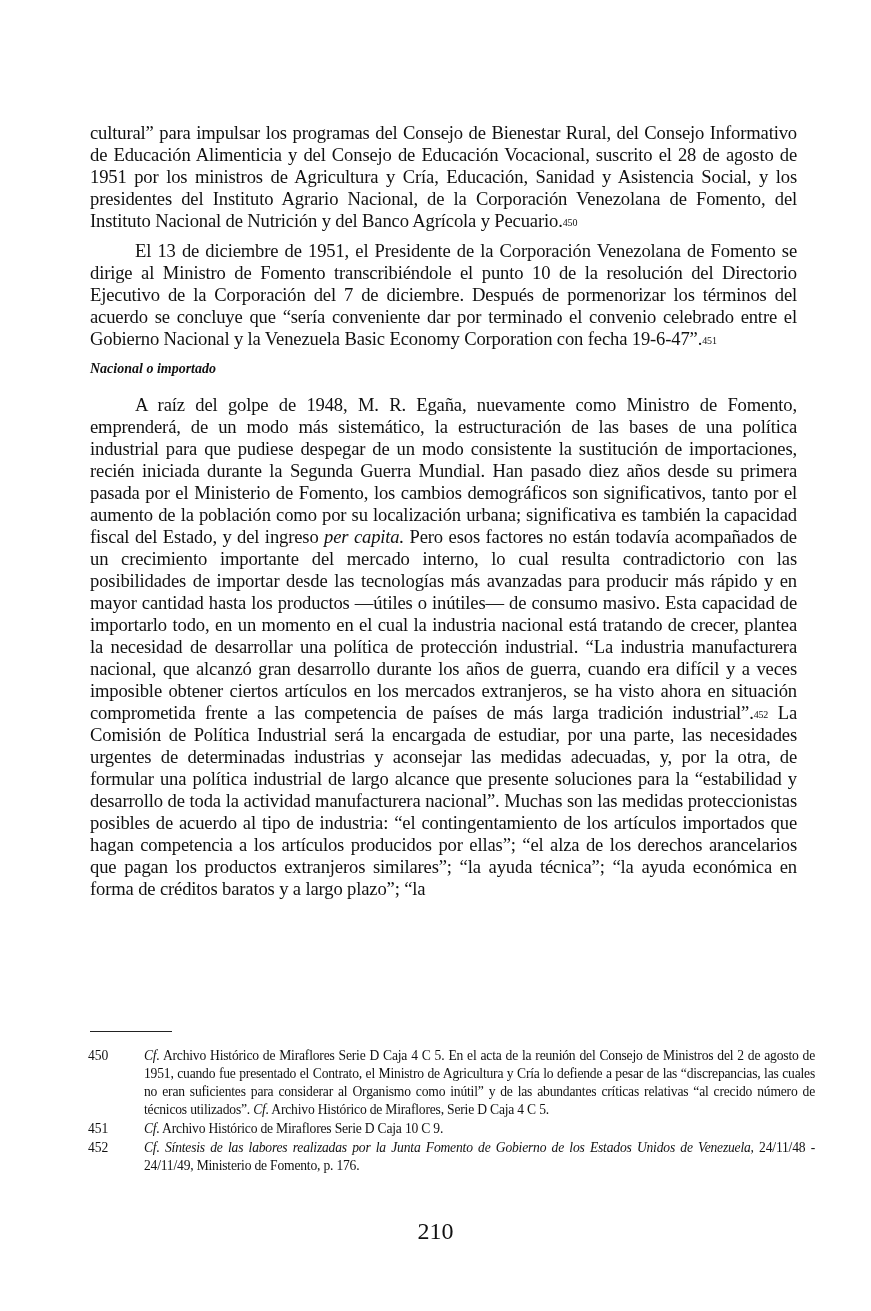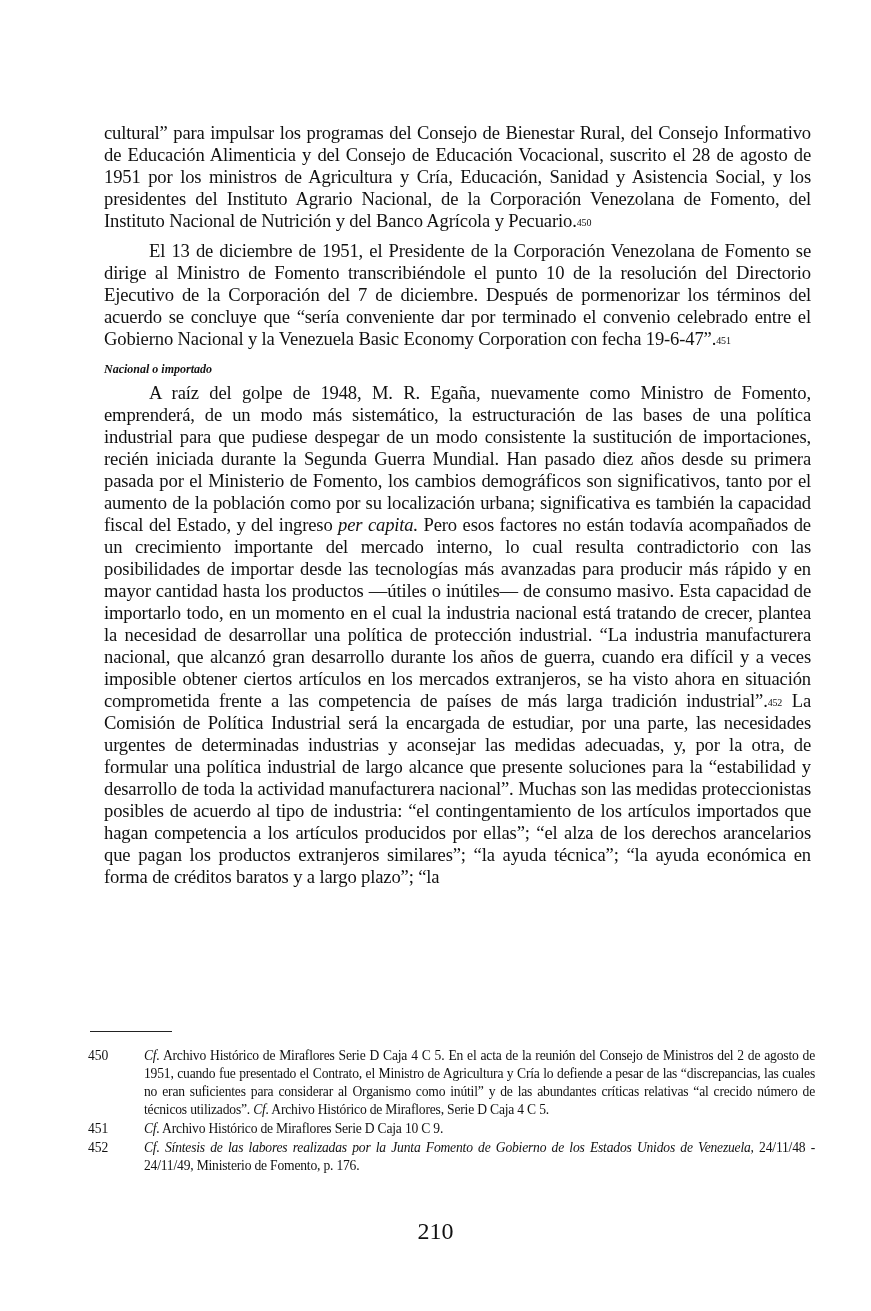--- a/index.html
+++ b/index.html
@@ -1,29 +1,29 @@
 <!DOCTYPE html>
 <html><head>
 <meta charset="utf-8">
 <style>
   html, body { margin: 0; padding: 0; background: #ffffff; }
   body {
     width: 871px; height: 1311px; position: relative; overflow: hidden;
     font-family: "Liberation Serif", "DejaVu Serif", serif;
     color: #111111;
   }
-  .page { position: absolute; left: 104px; top: 122px; width: 707px; }
+  .page { position: absolute; left: 90px; top: 122px; width: 707px; }
   .p {
     font-size: 18.6px; line-height: 22px; margin: 0 0 8px 0;
     text-align: justify; letter-spacing: -0.15px;
   }
   .p.indent { text-indent: 45px; }
   .p.cont { text-indent: 0; }
   .heading {
-    font-size: 12px; line-height: 22px; font-style: italic; margin: 0 0 2px 0;
+    font-size: 14px; line-height: 22px; font-style: italic; margin: 0 0 14px 0;
   }
   sup.fn { font-size: 10px; vertical-align: 0.1em; line-height: 0; }
   .rule { position: absolute; left: 90px; top: 1031px; width: 82px; height: 1px; background: #222; }
   .notes { position: absolute; left: 88px; top: 1047px; width: 727px; }
   .note { display: flex; font-size: 13.6px; line-height: 18px; margin-bottom: 1px; }
   .note .num { width: 56px; flex: none; }
   .note .txt { flex: 1; text-align: justify; letter-spacing: -0.2px; }
   .pagenum { position: absolute; left: 0; width: 871px; top: 1218px; text-align: center; font-size: 24px; }
   i { font-style: italic; }
 </style>

